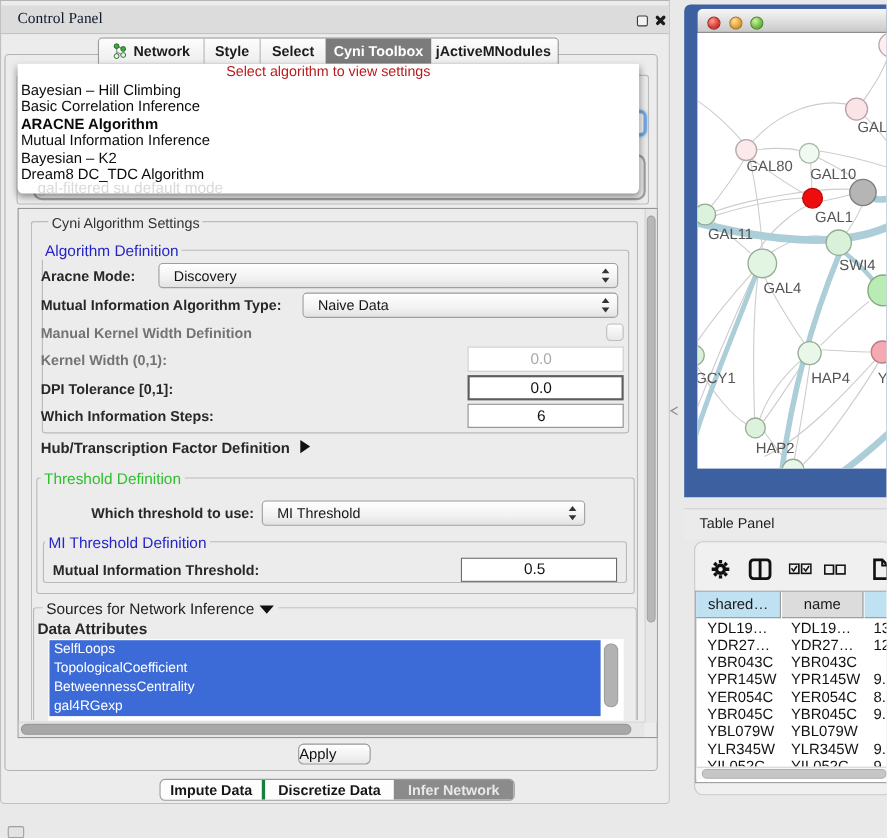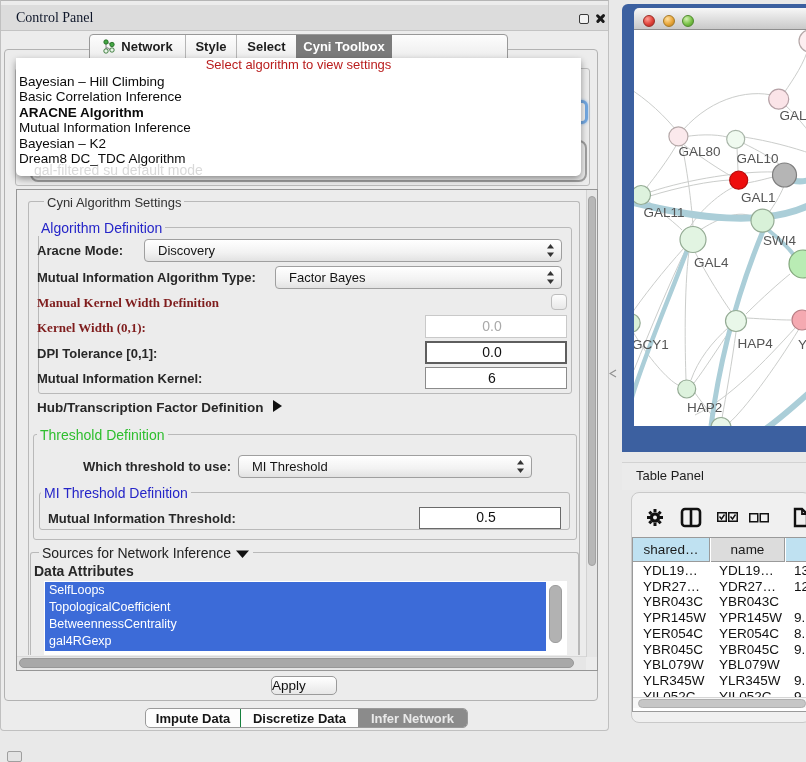--- a/index.html
+++ b/index.html
@@ -1,20 +1,20 @@
 <!DOCTYPE html>
 <html><head>
 <meta charset="utf-8">
 <style>
 * { margin:0; padding:0; box-sizing:border-box; }
 html,body { width:806px; height:762px; }
 body { font-family:"Liberation Sans", sans-serif; background:#e9e9e9; position:relative; overflow:hidden; }
 .abs { position:absolute; }
 .lbl { position:absolute; font-weight:bold; font-size:13px; color:#282828; white-space:nowrap; }
-.dis { color:#7f1d1d;font-family:Liberation Serif, serif; }
+.dis { color:#737373; }
 .fs { position:absolute; border:1px solid #b9b9b9; border-radius:3px; }
 .leg { position:absolute; background:#ececec; padding:0 3px; font-size:13px; white-space:nowrap; }
 .inp { position:absolute; background:#fff; font-size:14px; text-align:center; padding-right:8px; color:#111; line-height:21px; }
 .combo { position:absolute; border:1px solid #9f9f9f; border-radius:4px; background:linear-gradient(#ffffff,#f2f2f2 60%,#e2e2e2); font-size:13px; color:#141414; }
 .combo .ct { position:absolute; left:13px; top:0; line-height:21px; }
 .combo .ar { position:absolute; right:6px; top:3px; width:9px; height:15px; }
 </style>
 </head>
 <body>
 
@@ -42,20 +42,21 @@
     <svg width="14" height="15" viewBox="0 0 14 15" style="margin-right:5px;">
       <path d="M4 3 L9 5 M4 8 L9 11 M4 3 L4 12" stroke="#9a9a9a" stroke-width="1.2" fill="none"></path>
       <circle cx="4" cy="3" r="2.2" fill="#44a644" stroke="#1c641c" stroke-width="0.8"></circle>
       <circle cx="10" cy="5.5" r="2.2" fill="#44a644" stroke="#1c641c" stroke-width="0.8"></circle>
       <circle cx="4" cy="12" r="2.2" fill="#e9f5e9" stroke="#1c641c" stroke-width="0.8"></circle>
       <circle cx="10" cy="11" r="2.2" fill="#e9f5e9" stroke="#1c641c" stroke-width="0.8"></circle>
     </svg>Network</div>
   <div style="width:51px;display:flex;align-items:center;justify-content:center;border-right:1px solid #b5b5b5;">Style</div>
   <div style="width:59px;display:flex;align-items:center;justify-content:center;">Select</div>
   <div style="width:96px;display:flex;align-items:center;justify-content:center;background:#7b7b7b;color:#ffffff;">Cyni Toolbox</div>
+  <div style="width:113px;display:flex;align-items:center;justify-content:center;">jActiveMNodules</div>
 </div>
 
 <div class="abs" style="left:16px;top:189px;width:582px;height:482px;border:1px solid #969696;background:#ececec;"></div>
 
 <div class="abs" style="left:586px;top:190px;width:11px;height:467px;background:#e6e6e6;border-left:1px solid #d2d2d2;"></div>
 <div class="abs" style="left:587.5px;top:196px;width:8px;height:370px;background:#b7b7b7;border:1px solid #a2a2a2;border-radius:5px;"></div>
 
 <div class="abs" style="left:17px;top:656px;width:569px;height:14px;background:#e6e6e6;border-top:1px solid #d8d8d8;"></div>
 <div class="abs" style="left:19px;top:658px;width:555px;height:10px;background:#a8a8a8;border:1px solid #979797;border-radius:5px;"></div>
 
@@ -69,37 +70,37 @@
 <div class="combo" style="left:144px;top:239px;width:418px;height:23px;">
   <div class="ct">Discovery</div>
   <svg class="ar" viewBox="0 0 9 15">
       <path d="M4.5 1 L8 5.5 L1 5.5 Z" fill="#333"></path>
       <path d="M4.5 14 L1 9.5 L8 9.5 Z" fill="#333"></path>
     </svg>
 </div>
 
 <div class="lbl" style="left:37px;top:270px;">Mutual Information Algorithm Type:</div>
 <div class="combo" style="left:275px;top:266px;width:287px;height:23px;">
-  <div class="ct">Factor Bayes</div>
+  <div class="ct">Naive Data</div>
   <svg class="ar" viewBox="0 0 9 15">
       <path d="M4.5 1 L8 5.5 L1 5.5 Z" fill="#333"></path>
       <path d="M4.5 14 L1 9.5 L8 9.5 Z" fill="#333"></path>
     </svg>
 </div>
 
 <div class="lbl dis" style="left:37px;top:295px;">Manual Kernel Width Definition</div>
 <div class="abs" style="left:551px;top:294px;width:16px;height:16px;border:1px solid #bdbdbd;border-radius:4px;background:linear-gradient(#fdfdfd,#e8e8e8);"></div>
 
 <div class="lbl dis" style="left:37px;top:320px;">Kernel Width (0,1):</div>
 <div class="inp" style="left:425px;top:315px;width:142px;height:23px;border:1px solid #c9c9c9;color:#a9a9a9;line-height:21px;">0.0</div>
 
 <div class="lbl" style="left:37px;top:346px;">DPI Tolerance [0,1]:</div>
 <div class="inp" style="left:425px;top:341px;width:142px;height:23px;border:2px solid #5e5e5e;line-height:19px;">0.0</div>
 
-<div class="lbl" style="left:37px;top:371px;">Mutual Information Kernel:</div>
+<div class="lbl" style="left:37px;top:371px;">Which Information Steps:</div>
 <div class="inp" style="left:425px;top:367px;width:142px;height:22px;border:1px solid #8b8b8b;line-height:20px;">6</div>
 
 <div class="lbl" style="left:37px;top:400px;font-size:13.5px;">Hub/Transcription Factor Definition</div>
 <svg class="abs" style="left:271px;top:399px;" width="12" height="14" viewBox="0 0 12 14">
     <path d="M2 1 L11 7 L2 13 Z" fill="#111"></path>
   </svg>
 
 <div class="fs" style="left:33px;top:434px;width:544px;height:106px;"></div>
 <div class="leg" style="left:37px;top:427px;color:#2ebe2e;font-size:14px;">Threshold Definition</div>
 
@@ -126,21 +127,21 @@
 <div class="lbl" style="left:34px;top:563px;font-size:14px;">Data Attributes</div>
 
 <div class="abs" style="left:44px;top:581px;width:523px;height:74px;background:#fff;"></div>
 <div class="abs" style="left:45px;top:582px;width:501px;height:69px;background:#3c6bd8;"></div>
 <div class="abs" style="left:49px;top:582px;width:490px;height:69px;color:#fff;font-size:12.5px;line-height:17px;">SelfLoops<br>TopologicalCoefficient<br>BetweennessCentrality<br>gal4RGexp</div>
 <div class="abs" style="left:549px;top:585px;width:13px;height:58px;background:#b2b2b2;border:1px solid #9d9d9d;border-radius:6px;"></div>
 
 <div class="abs" style="left:271px;top:676px;width:66px;height:19px;border:1px solid #9a9a9a;border-radius:5px;background:linear-gradient(#ffffff,#e7e7e7);text-align:left;font-size:13.5px;line-height:18px;color:#111;">Apply</div>
 
 <div class="abs" style="left:145px;top:708px;width:323px;height:20px;display:flex;border:1px solid #9a9a9a;border-radius:5px;background:#fdfdfd;font-size:13px;font-weight:bold;color:#161616;overflow:hidden;">
-  <div style="width:95px;display:flex;align-items:center;justify-content:center;border-right:1px solid #15803d;">Impute Data</div>
+  <div style="width:95px;display:flex;align-items:center;justify-content:center;border-right:3px solid #15803d;">Impute Data</div>
   <div style="width:117px;display:flex;align-items:center;justify-content:center;">Discretize Data</div>
   <div style="flex:1;display:flex;align-items:center;justify-content:center;background:#8b8b8b;color:#e9e9e9;">Infer Network</div>
 </div>
 
 <div class="abs" style="left:7px;top:751px;width:15px;height:11px;border:1.5px solid #9f9f9f;background:#e3e3e3;border-radius:2px;"></div>
 
 <svg class="abs" style="left:609px;top:369px;" width="8" height="9" viewBox="0 0 8 9">
     <path d="M7 1 L1 4.5 L7 8" stroke="#8f8f8f" stroke-width="1.2" fill="none"></path>
   </svg>
 

